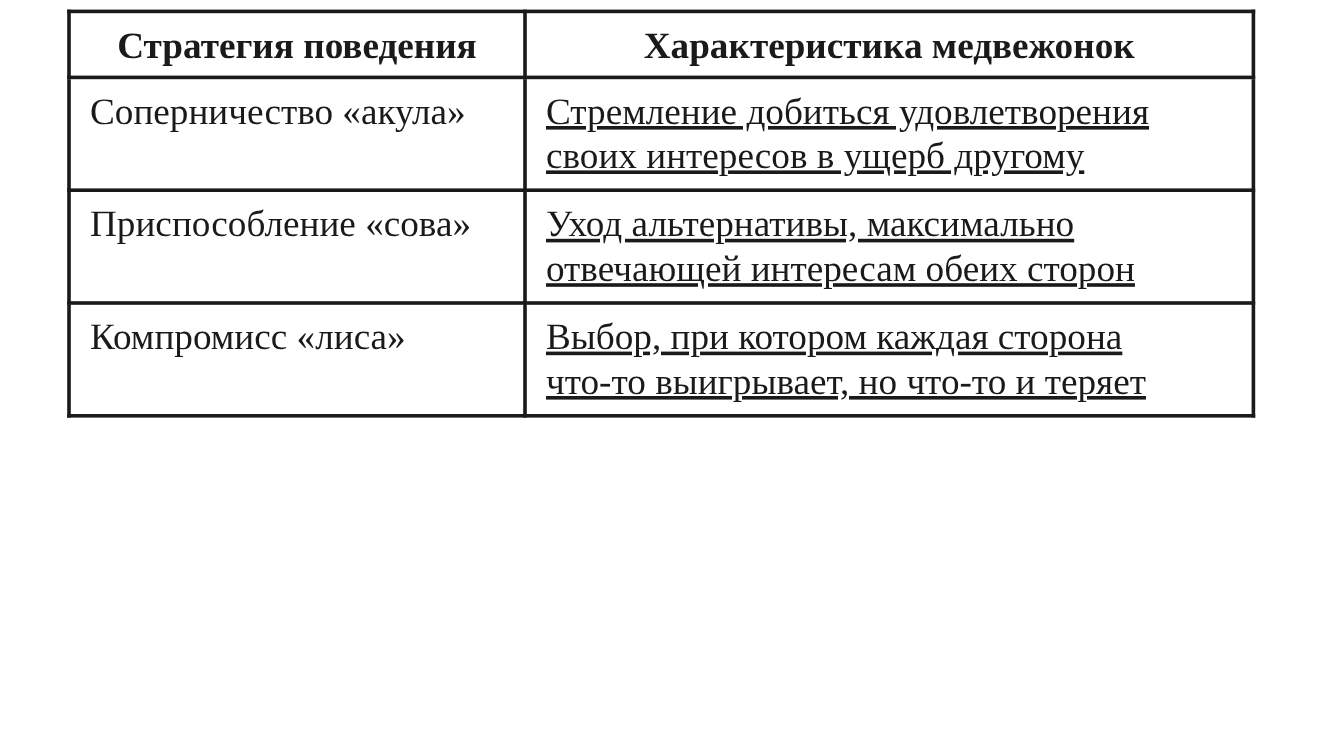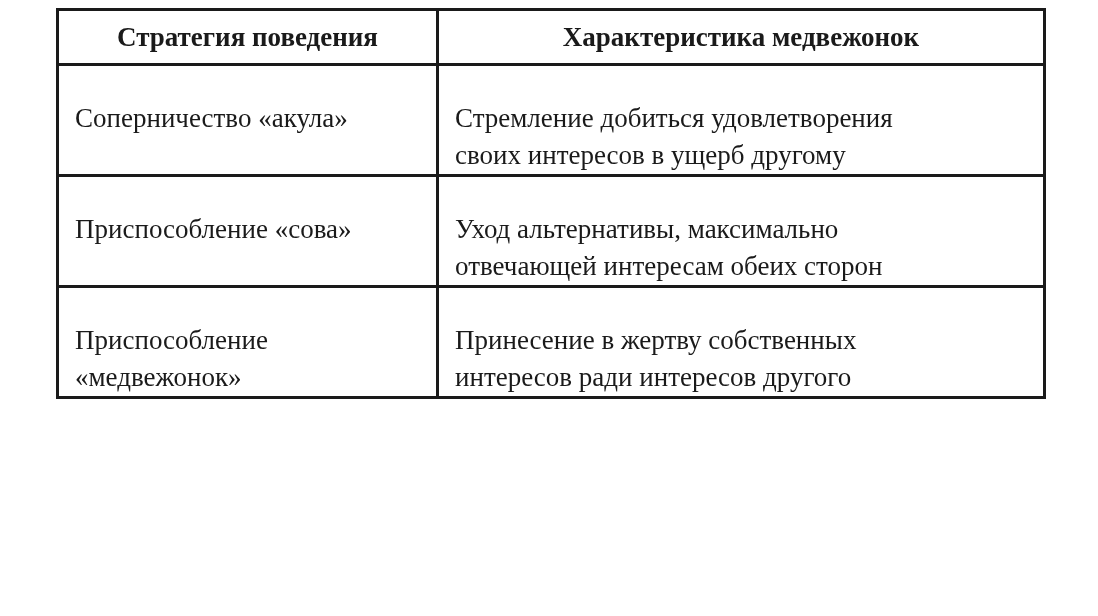--- a/index.html
+++ b/index.html
@@ -1,27 +1,27 @@
 <!DOCTYPE html>
 <html><head>
 <meta charset="utf-8">
 <style>
   html, body { margin: 0; padding: 0; background: #ffffff; }
   body { width: 1098px; height: 616px; position: relative; overflow: hidden;
          font-family: "Liberation Serif", "DejaVu Serif", serif; color: #1a1a1a; }
   table.strat { position: absolute; left: 56px; top: 8px; width: 987px;
                 border-collapse: collapse; table-layout: fixed; }
   table.strat td, table.strat th { border: 3px solid #1a1a1a; vertical-align: top;
-                font-size: 27px; line-height: 37px; padding: 0; }
+                font-size: 31px; line-height: 37px; padding: 0; }
   table.strat th { font-weight: bold; text-align: center; height: 52px; vertical-align: middle; }
   col.c1 { width: 380px; }
   col.c2 { width: 607px; }
-  td .cell { padding: 8px 14px 0 4px; white-space: pre-line; margin-top: 26px; }
+  td .cell { padding: 8px 14px 0 4px; white-space: pre-line; }
   td.left .cell { padding-left: 16px; }
-  td.right .cell { padding-left: 16px; }
+  td.right .cell { padding-left: 16px; text-decoration: underline; }
   tr.r1 td { height: 91px; }
   tr.r2 td { height: 91px; }
   tr.r3 td { height: 91px; }
   tr.r4 td { height: 166px; }
   tr.r5 td { height: 90px; }
 </style>
 </head>
 <body>
 
 <table class="strat">
@@ -47,24 +47,23 @@
     </tr>
     <tr class="r2">
       <td class="left">
           <div class="cell">Приспособление «сова»</div>
         </td>
       <td class="right">
           <div class="cell">Уход альтернативы, максимально
 отвечающей интересам обеих сторон</div>
         </td>
     </tr>
-    <tr class="r5">
+    <tr class="r3">
       <td class="left">
-          <div class="cell">Приспособление
-«медвежонок»</div>
+          <div class="cell">Компромисс «лиса»</div>
         </td>
       <td class="right">
-          <div class="cell">Принесение в жертву собственных
-интересов ради интересов другого</div>
+          <div class="cell">Выбор, при котором каждая сторона
+что-то выигрывает, но что-то и теряет</div>
         </td>
     </tr>
   </tbody>
 </table>
 
 </body></html>

